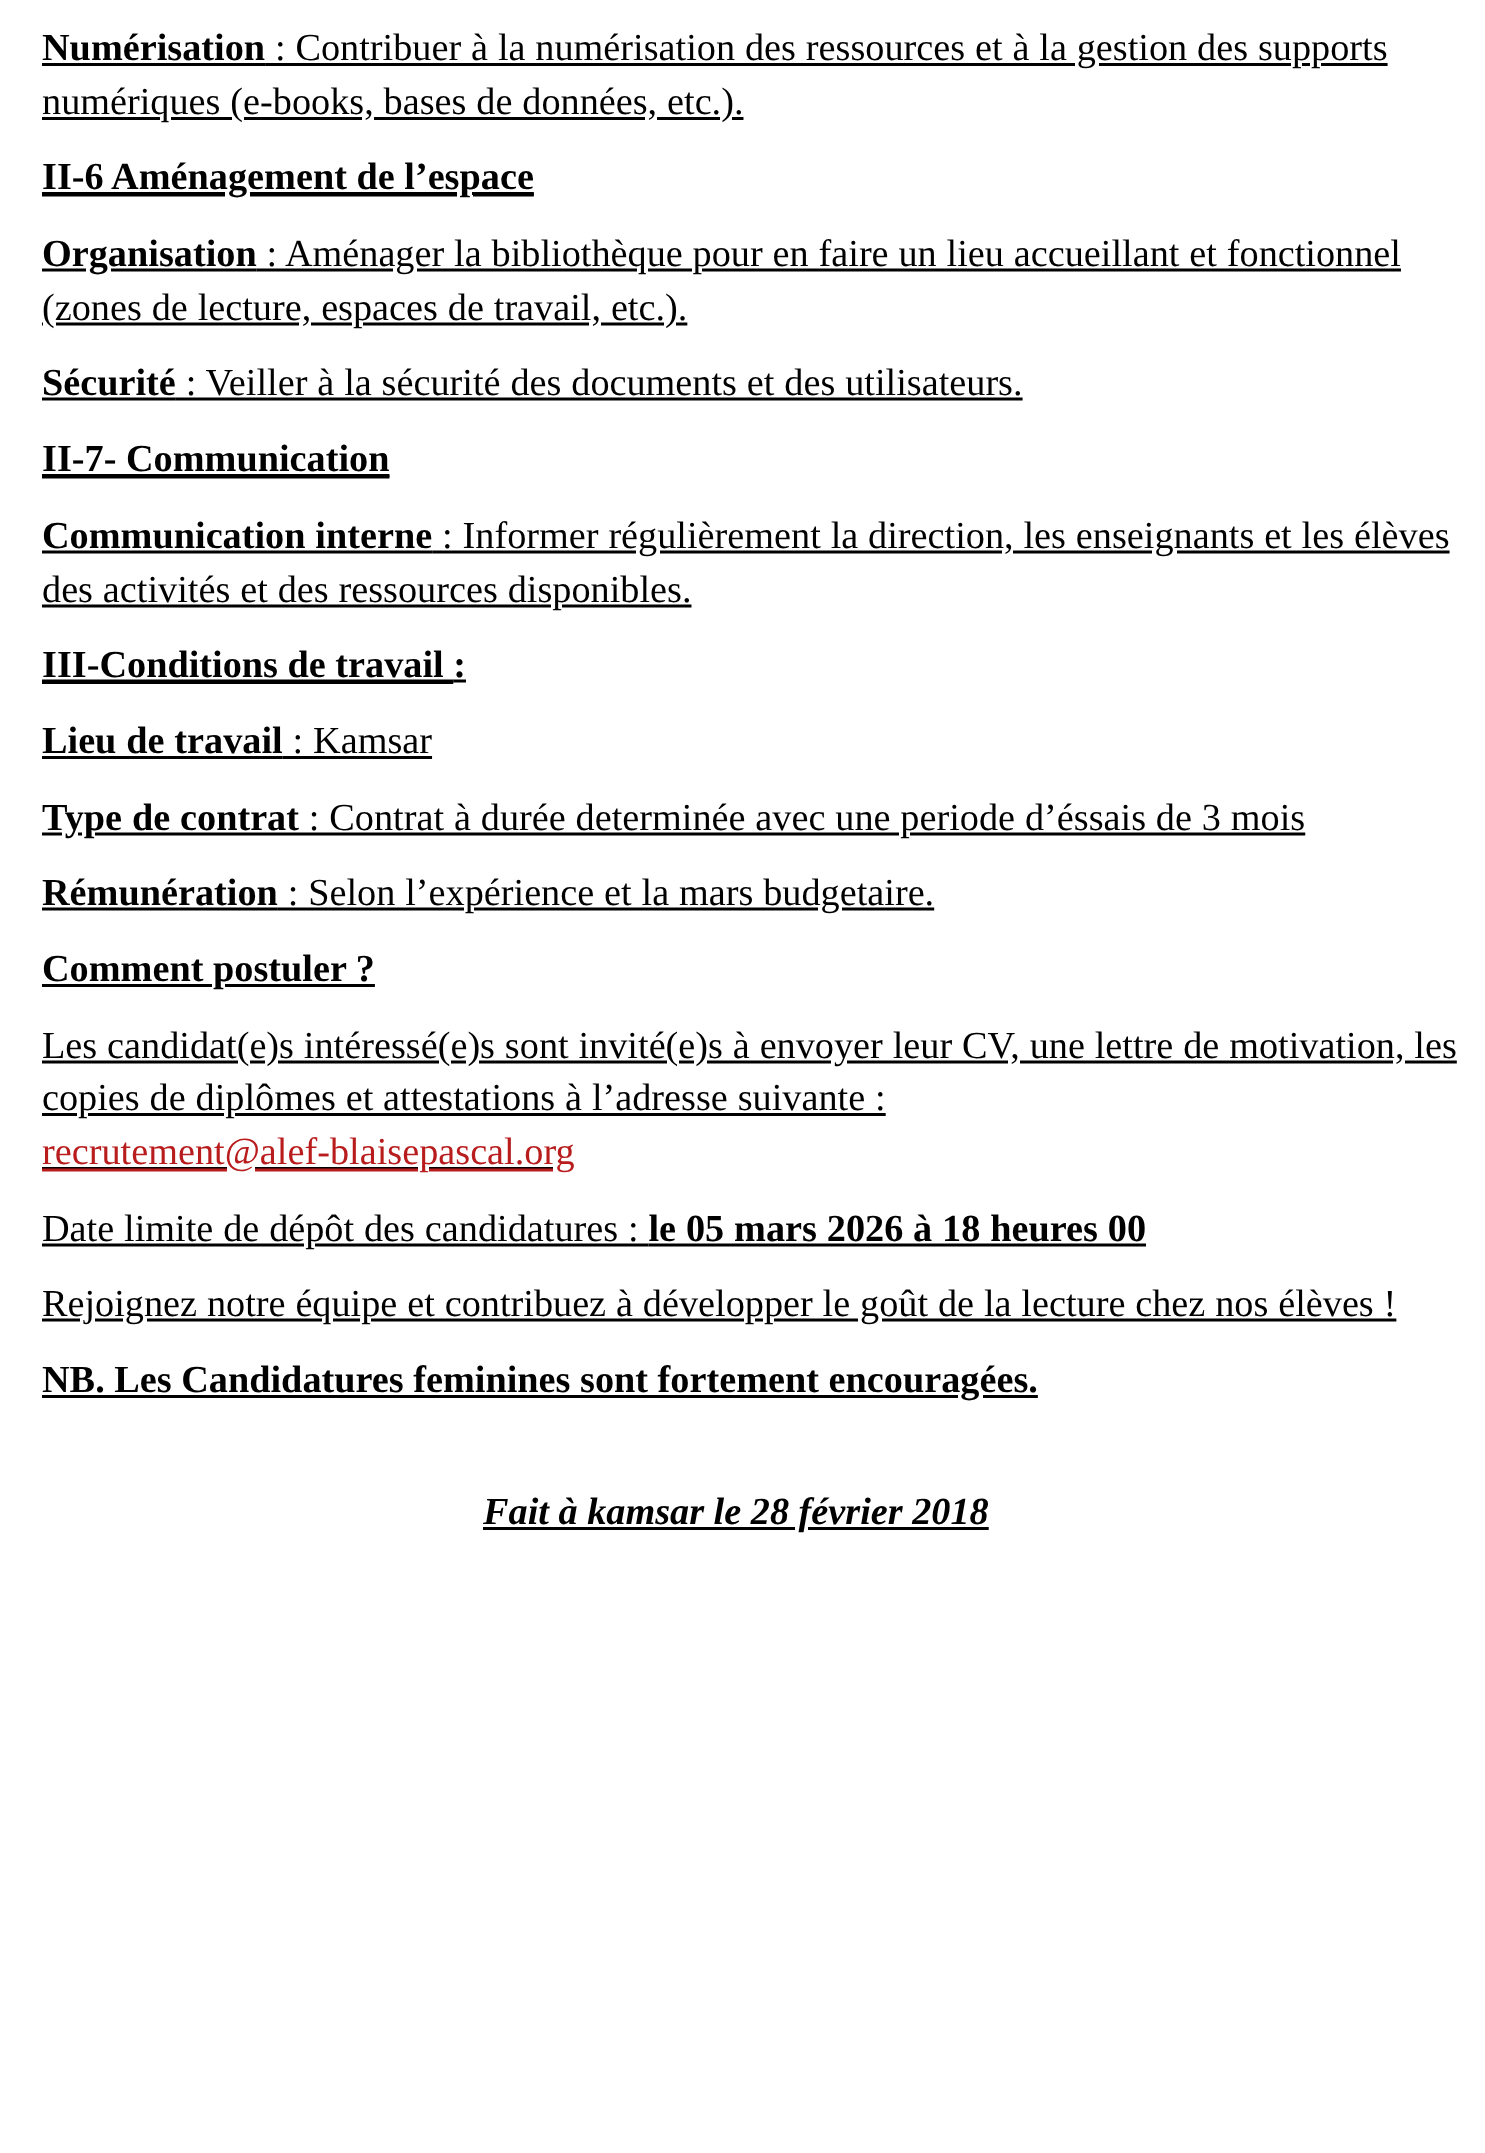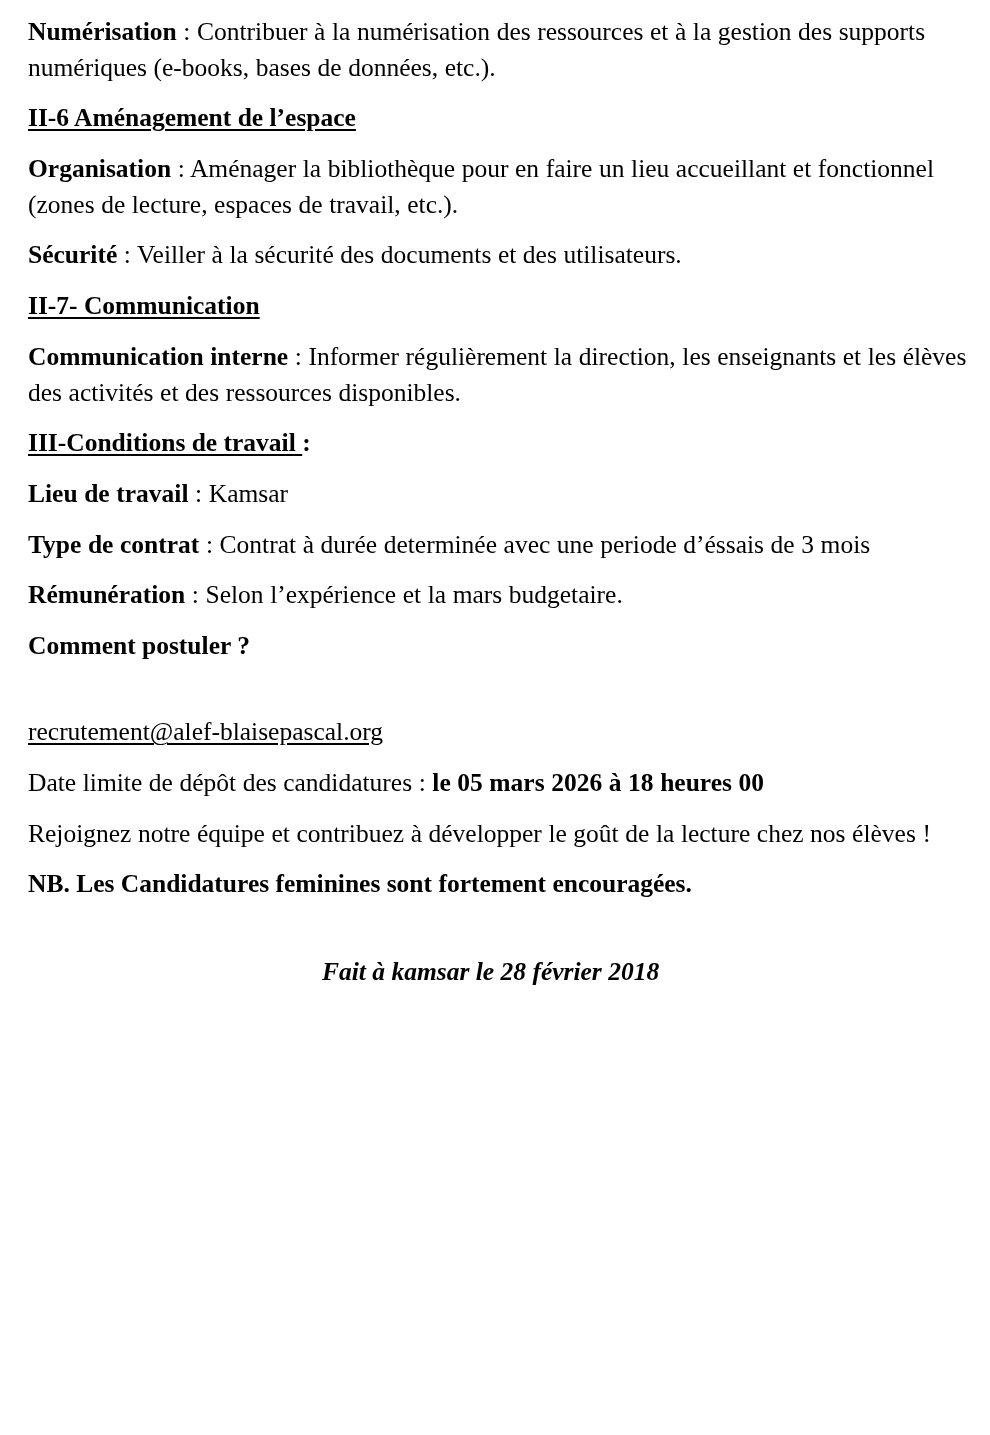--- a/index.html
+++ b/index.html
@@ -15,20 +15,21 @@
     color: #000000;
     -webkit-font-smoothing: antialiased;
   }
   .page {
     box-sizing: border-box;
     width: 808px;
     height: 1435px;
     padding: 14px 16px 0 28px;
     background: #ffffff;
     position: relative;
+    text-decoration: underline;
   }
   .doc-body {
     width: 948px;
   }
   p.para {
     margin: 0 0 15px 0;
     font-size: 25.5px;
     line-height: 1.40;
     text-align: left;
     word-spacing: 0.2px;
@@ -42,21 +43,21 @@
   p.heading .u {
     text-decoration: underline;
     text-underline-offset: 3px;
     text-decoration-thickness: 2px;
   }
   .b {
     font-weight: bold;
   }
   a.maillink,
   .maillink {
-    color: #000000;
+    color: #b91c1c;
     text-decoration: underline;
     text-underline-offset: 3px;
     text-decoration-thickness: 1.5px;
   }
   .nb-line {
     margin: 5px 0 15px 0;
     font-size: 25.5px;
     line-height: 1.40;
     font-weight: bold;
   }
@@ -101,21 +102,21 @@
 
     <p class="para"><span class="b">Lieu de travail</span><span> : Kamsar</span></p>
 
     <p class="para"><span class="b">Type de contrat</span><span> : Contrat à durée determinée avec une periode d’éssais de 3 mois</span></p>
 
     <p class="para"><span class="b">Rémunération</span><span> : Selon l’expérience et la mars budgetaire.</span></p>
 
 
     <p class="heading">Comment postuler ?</p>
 
-    <p class="para apply-para"><br><a class="maillink" href="#">recrutement@alef-blaisepascal.org</a></p>
+    <p class="para apply-para"><span>Les candidat(e)s intéressé(e)s sont invité(e)s à envoyer leur CV,  une lettre de motivation, les copies de diplômes et attestations à l’adresse suivante :</span><br><a class="maillink" href="#">recrutement@alef-blaisepascal.org</a></p>
 
     <p class="para"><span>Date limite de dépôt des candidatures : </span><span class="b">le 05 mars 2026 à 18 heures 00</span></p>
 
     <p class="para">Rejoignez notre équipe et contribuez à développer le goût de la lecture chez nos élèves !</p>
 
     <p class="nb-line">NB. Les Candidatures feminines sont fortement encouragées.</p>
 
     <div class="signature-block">
       <p class="signature">Fait à kamsar le 28 février 2018</p>
     </div>

